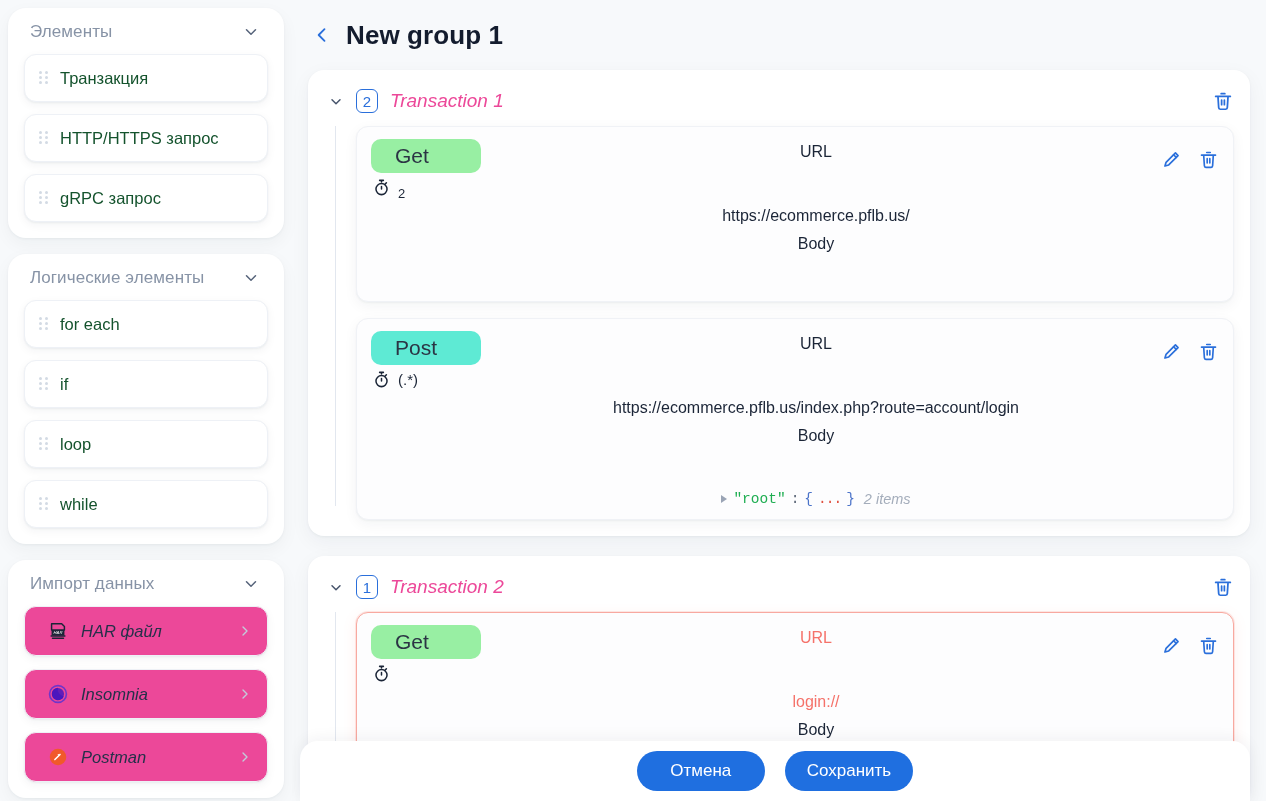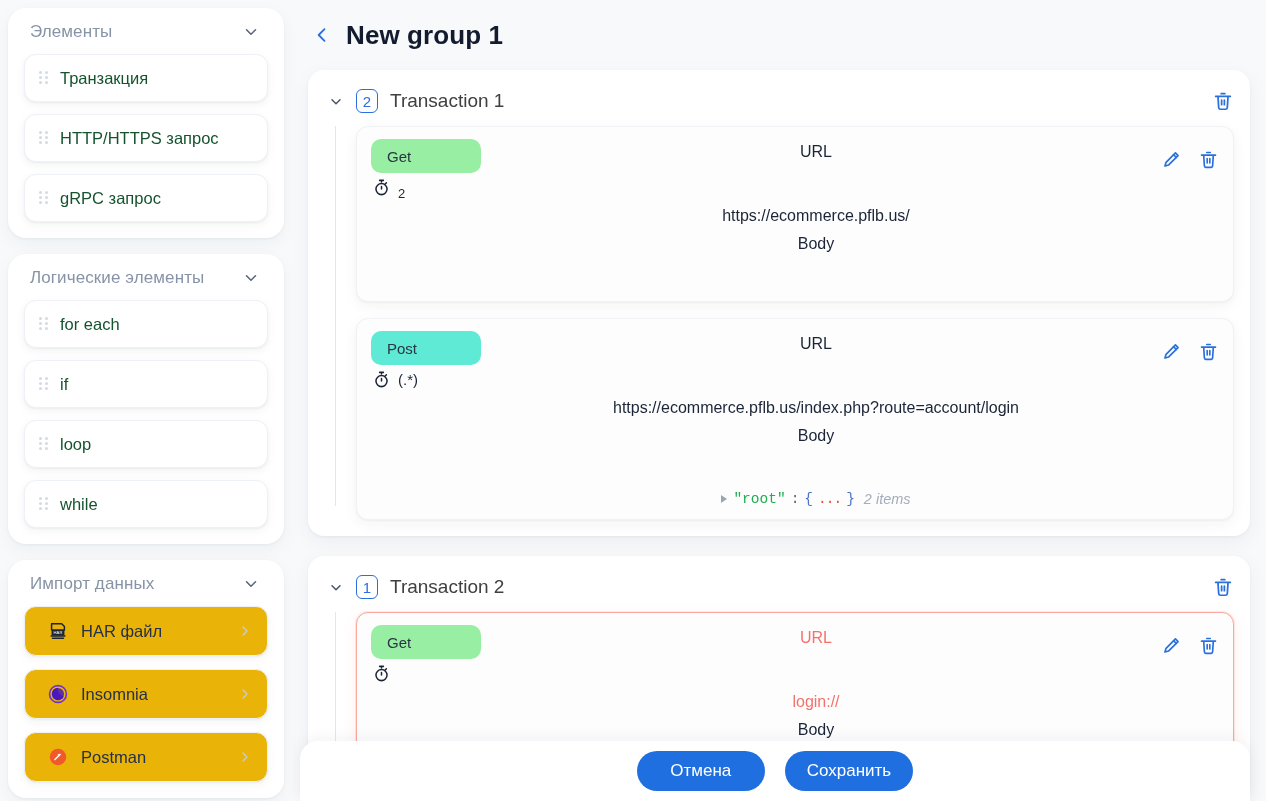--- a/index.html
+++ b/index.html
@@ -104,26 +104,27 @@
     color: #14532d;
   }
 
   
   .imp-row {
     display: flex;
     align-items: center;
     gap: 12px;
     height: 50px;
     padding: 0 14px 0 22px;
-    background: #eab308;
+    background: #ec4899;
     border: 1px solid #eef1f6;
     border-radius: 12px;
     margin-bottom: 13px;
     box-shadow: 0 1px 2px rgba(27,37,55,.05), 0 3px 10px rgba(27,37,55,.05);
     cursor: pointer;
+    font-style: italic;
   }
   .imp-row:last-child { margin-bottom: 0; }
   .imp-label {
     font-size: 16.5px;
     color: #253049;
     flex: 1;
   }
   .imp-arrow {
     width: 16px; height: 16px;
     color: #c3ccda;
@@ -193,22 +194,23 @@
     color: #2a6fdb;
     font-size: 15px;
     display: flex;
     align-items: center;
     justify-content: center;
     cursor: pointer;
   }
 
   .tx-name {
     font-size: 19px;
-    color: #404040;
+    color: #ec4899;
     flex: 1;
+    font-style: italic;
   }
 
   .tx-del {
     width: 22px; height: 22px;
     color: #2a6fdb;
     cursor: pointer;
   }
 
   
   .tx-body {
@@ -247,24 +249,24 @@
     flex: 0 0 114px;
     display: flex;
     flex-direction: column;
     gap: 4px;
   }
 
   .method {
     display: inline-flex;
     align-items: center;
     justify-content: flex-start;
-    padding: 0 16px;
+    padding: 0 24px;
     height: 34px;
     border-radius: 10px;
-    font-size: 15px;
+    font-size: 21px;
     color: #2b3444;
     width: 110px;
     cursor: pointer;
   }
   .method.get  { background: #98efa3; }
   .method.post { background: #5eead4; }
 
   .timing {
     display: flex;
     align-items: flex-start;

